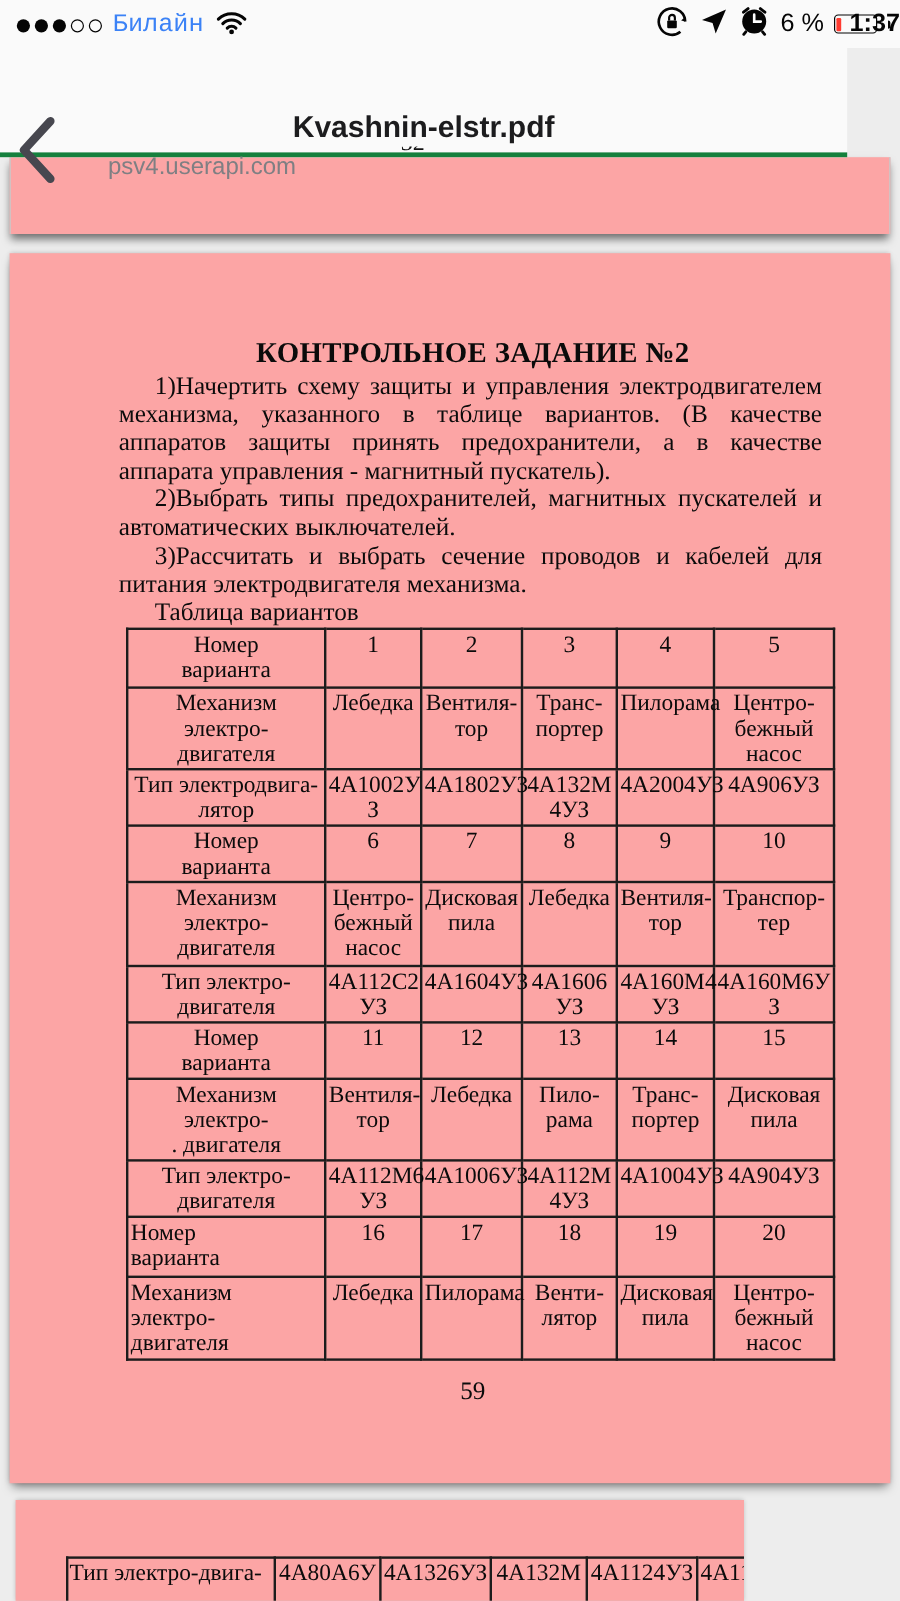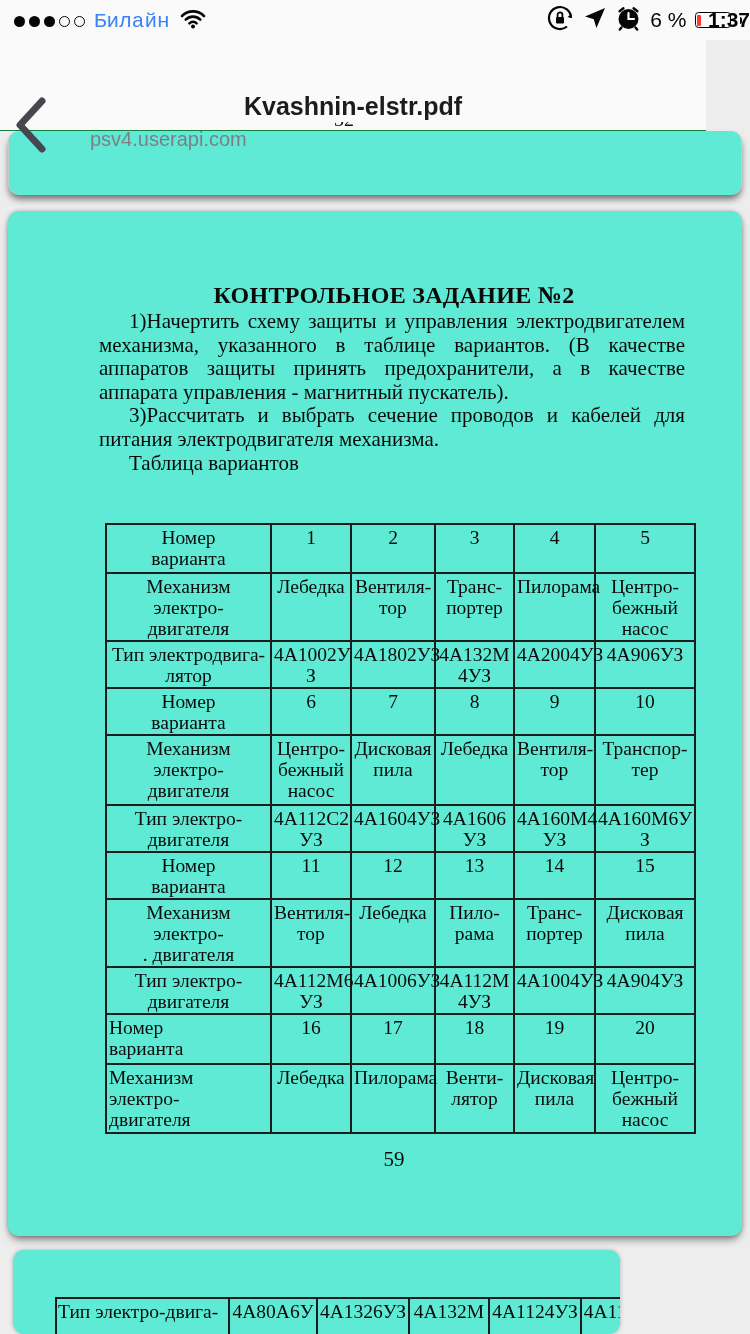--- a/index.html
+++ b/index.html
@@ -2,21 +2,21 @@
 <html><head>
 <meta charset="utf-8">
 <style>
   * { margin:0; padding:0; box-sizing:border-box; }
   html,body { width:750px; height:1334px; overflow:hidden; background:#ededed;
               font-family:"Liberation Sans","DejaVu Sans",sans-serif; }
   .screen { position:absolute; inset:0; width:750px; height:1334px; }
 
   
   .scroll { position:absolute; left:0; top:0; width:750px; height:1334px; background:#ededed; }
-  .card { position:absolute; background:#5eead4;border-radius:11px; }
+  .card { position:absolute; background:#fca5a5; }
   .card1 { left:8px;  top:131px;  width:734px; height:64px;
            border-left:1px solid #c9c9c9; border-right:1px solid #c9c9c9;
            box-shadow:0 5px 7px -1px rgba(0,0,0,.55); overflow:visible; }
   .card2 { left:8px;  top:211px;  width:734px; height:1025px;
            box-shadow:0 0 4px rgba(0,0,0,.22), 0 5px 8px -2px rgba(0,0,0,.5); overflow:hidden; }
   .card3 { left:13px; top:1250px; width:607px; height:84px;
            box-shadow:0 0 4px rgba(0,0,0,.25); overflow:hidden; }
 
   
   .p32clip { position:absolute; left:312px; top:-9px; width:46px; height:9px;
@@ -48,21 +48,21 @@
                 border-collapse:collapse; table-layout:fixed;
                 font-family:"Liberation Serif","DejaVu Serif",serif; color:#0b0b0b; }
   table.vars2 td { border:2px solid #1c1c1c; vertical-align:top; padding:2px 1px;
                    font-size:19.5px; line-height:21px; text-align:center; white-space:pre-line; height:44px; }
   table.vars2 td.left { text-align:left; }
 
   
   .statusbar { position:absolute; left:0; top:0; width:750px; height:40px;
                background:#fafafa; z-index:10; }
   .navbar { position:absolute; left:0; top:40px; width:706px; height:91px;
-            background:#fafafa; border-bottom:1px solid #15803d; z-index:10; }
+            background:#fafafa; border-bottom:4px solid #15803d; z-index:10; }
 
   .sb-left { position:absolute; left:14px; top:8px; height:26px; display:flex; align-items:center; }
   .dots { display:flex; align-items:center; gap:4px; margin-right:9px; }
   .dot { width:11px; height:11px; border-radius:50%; }
   .dot.f { background:#050505; }
   .dot.e { border:1.5px solid #050505; background:transparent; }
   .carrier { font-size:21px; color:#3b82f6; margin-right:10px;font-family:Liberation Mono, monospace; }
   .sb-time { position:absolute; left:0; right:0; top:8px; text-align:right;
              font-size:21px; font-weight:600; color:#050505; }
   .sb-right { position:absolute; right:8px; top:6px; height:28px; display:flex; align-items:center; gap:8px; }
@@ -88,20 +88,21 @@
       <div class="p32clip">
         <span>32</span>
       </div>
     </div>
 
     <div class="card card2">
       <div class="doc">
         <div class="doc-title">КОНТРОЛЬНОЕ ЗАДАНИЕ №2</div>
         <div class="doc-body">
           <p>1)Начертить схему защиты и управления электродвигателем механизма, указанного в таблице вариантов. (В качестве аппаратов защиты принять предохранители, а в качестве аппарата управления - магнитный пускатель).</p>
+          <p>2)Выбрать типы предохранителей, магнитных пускателей и автоматических выключателей.</p>
           <p>3)Рассчитать и выбрать сечение проводов и кабелей для питания электродвигателя механизма.</p>
           <div class="caption">Таблица вариантов</div>
         </div>
         <table class="vars">
           <colgroup>
             <col style="width:165px">
               <col style="width:80px">
               <col style="width:84px">
             <col style="width:79px">
               <col style="width:81px">

